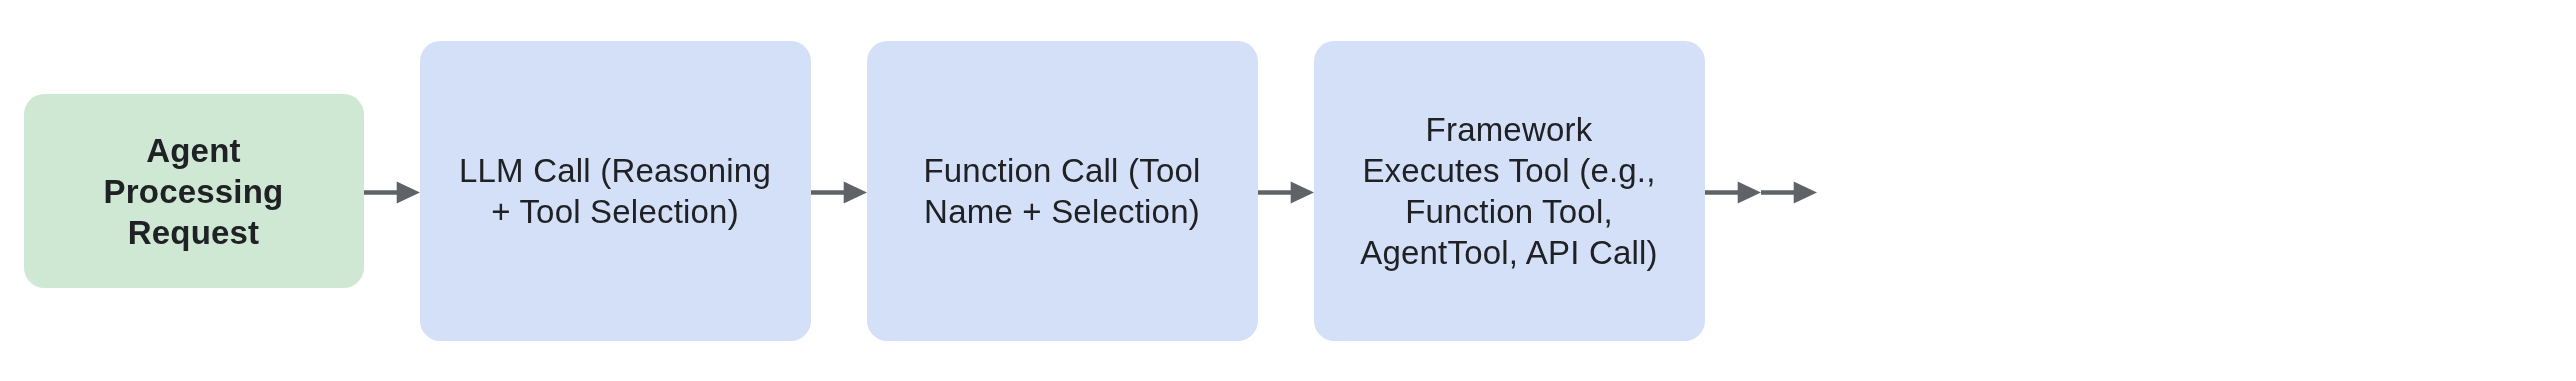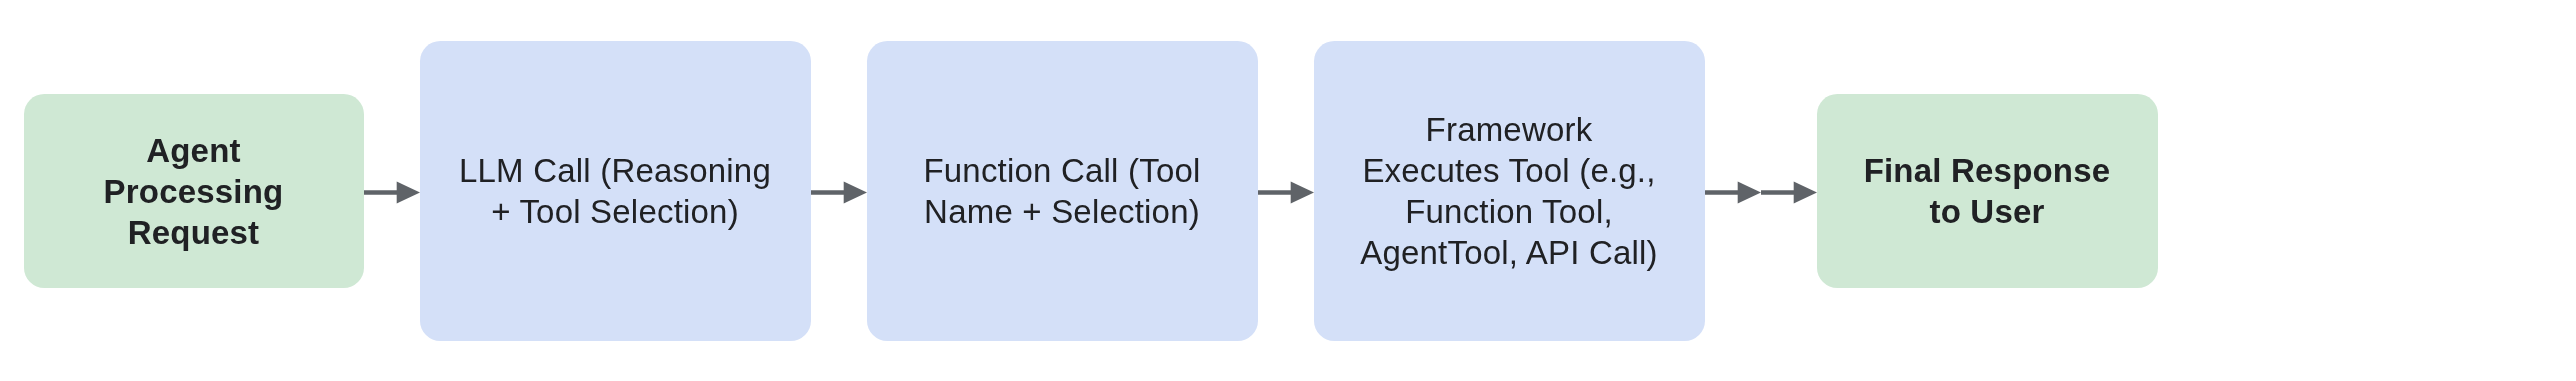--- a/index.html
+++ b/index.html
@@ -89,20 +89,16 @@
       <line x1="0" y1="17" x2="45" y2="17" stroke="currentColor" stroke-width="6"></line>
       <path d="M42 3 L72 17 L42 31 Z" fill="currentColor"></path>
     </svg>
 
 
     <svg class="arrow" viewBox="0 0 72 34" style="color: rgb(95, 99, 104);">
       <line x1="0" y1="17" x2="45" y2="17" stroke="currentColor" stroke-width="6"></line>
       <path d="M42 3 L72 17 L42 31 Z" fill="currentColor"></path>
     </svg>
 
-    <div class="node terminal last" style="background-color: rgb(207, 232, 212);">
-      <span class="label">Final Response
-to User</span>
-    </div>
 
   </div>
 </div>
 
 
 </body></html>

